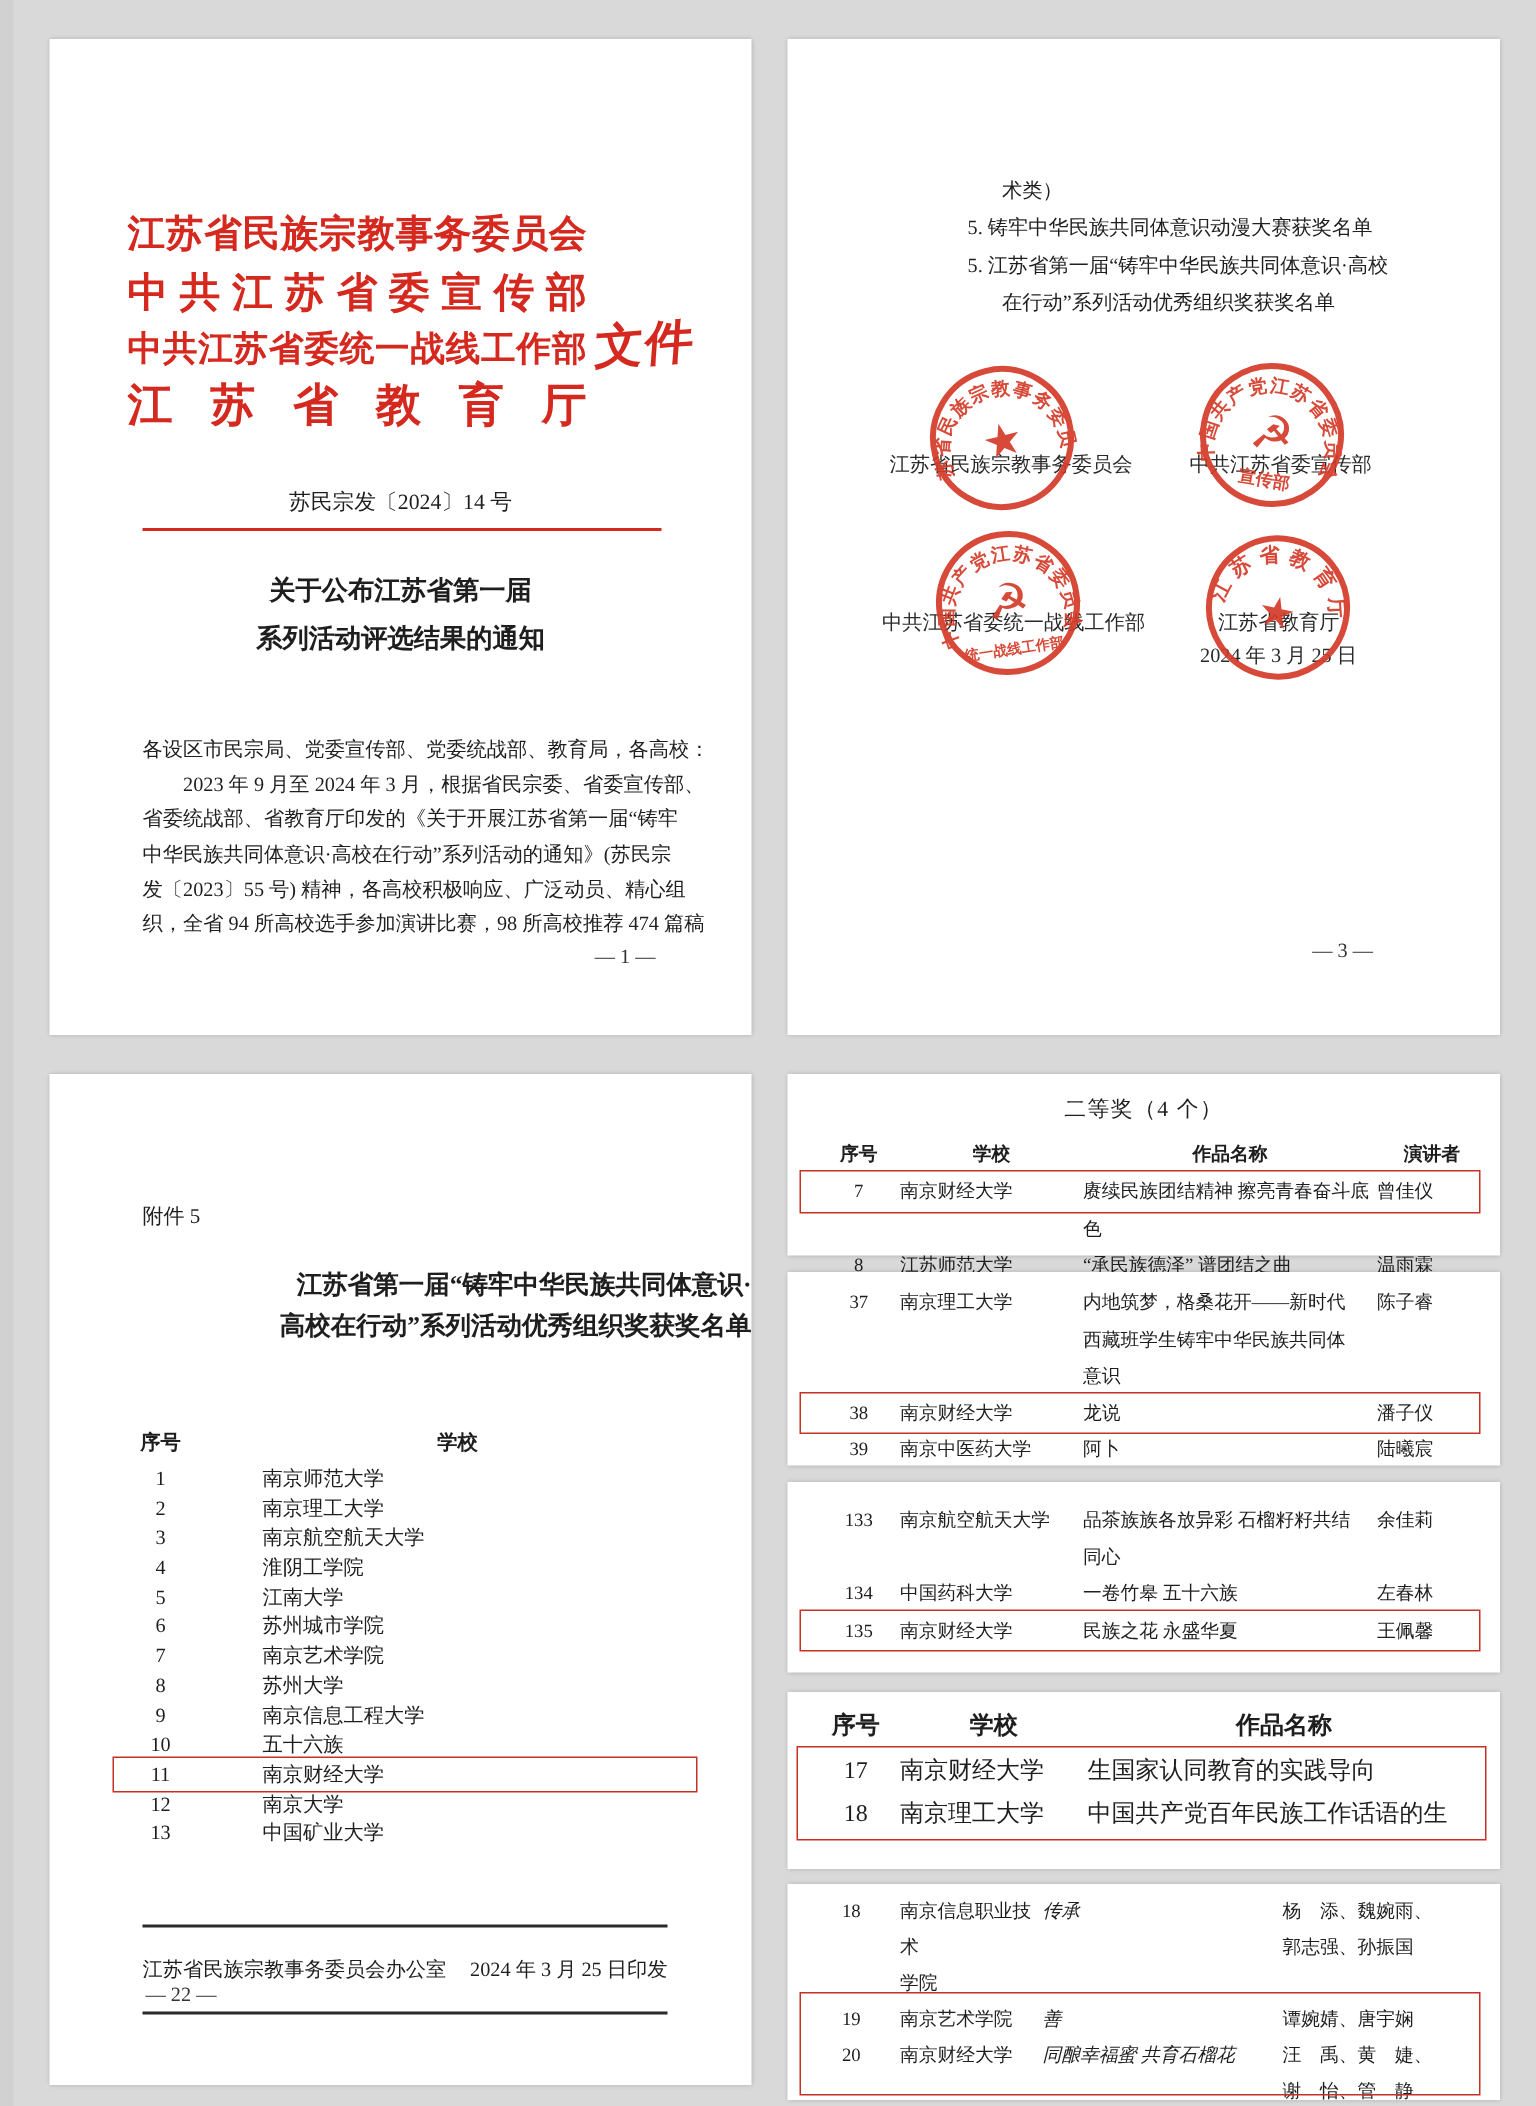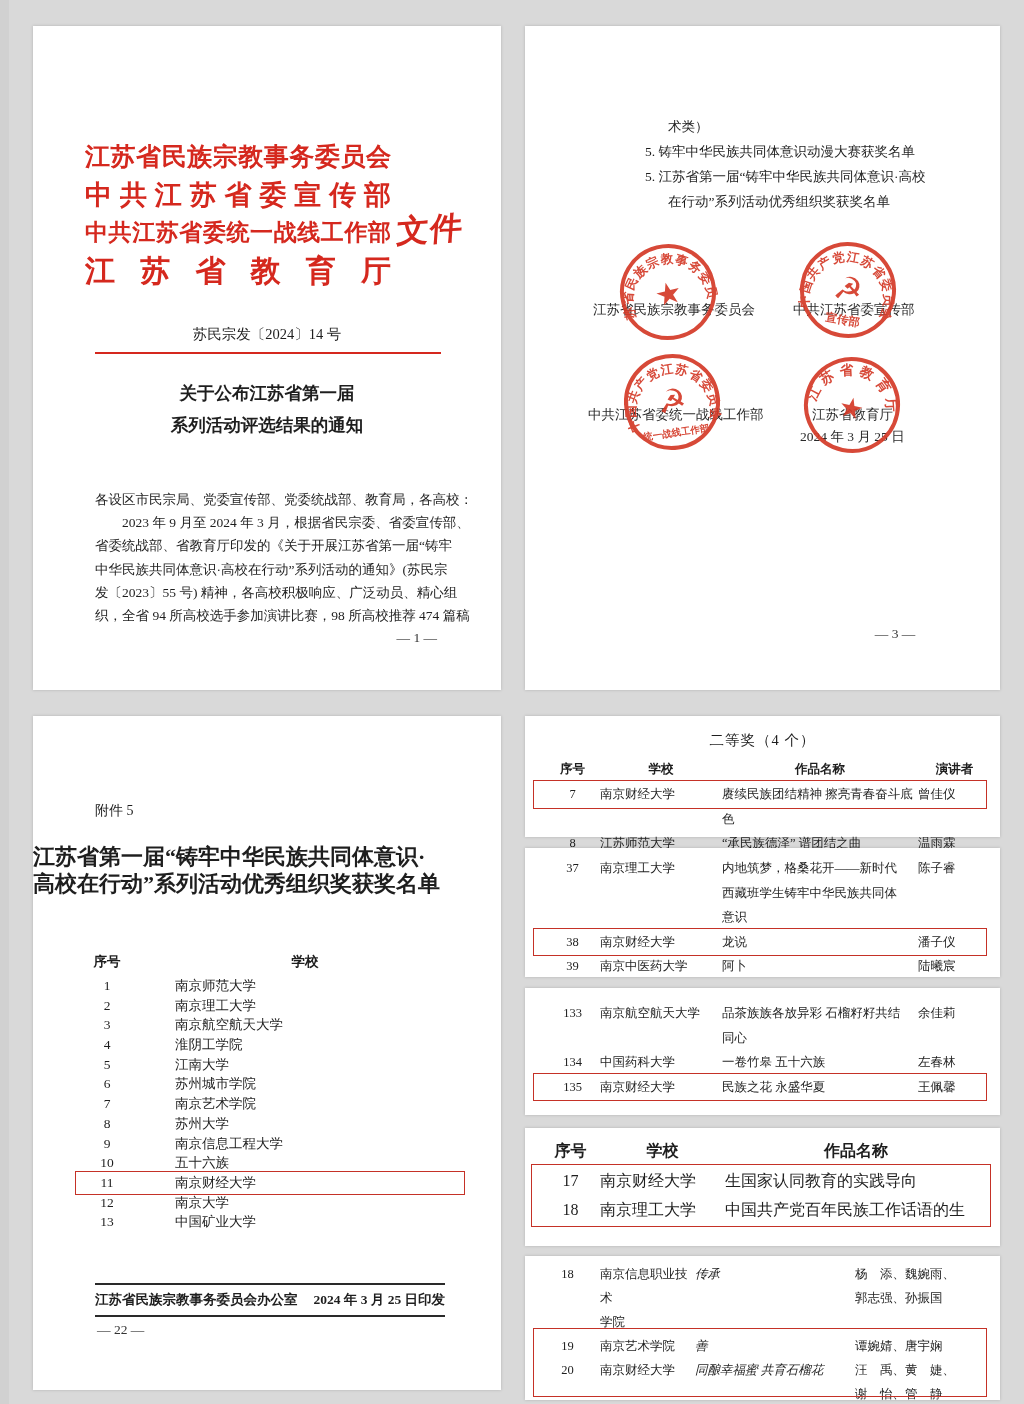--- a/index.html
+++ b/index.html
@@ -29,32 +29,32 @@
 
   
   .p3-list { position:absolute; left:120px; top:88px; font-size:13.5px; line-height:25px; white-space:nowrap; }
   .indent-li { padding-left:23px; }
   .seal-label { position:absolute; font-size:13.5px; white-space:nowrap; z-index:1; color:#2a2a2a; }
   svg.seal { position:absolute; z-index:2; opacity:.92; }
   .p3-num { position:absolute; left:300px; top:600px; width:140px; text-align:center; }
 
   
   .p22-attach { position:absolute; left:62px; top:86px; font-size:14px; }
-  .p22-title { position:absolute; top:127px; left:0; width:100%; text-align:left; font-weight:bold; font-size:22px; line-height:27px; }
+  .p22-title { position:absolute; top:127px; left:0; width:100%; text-align:right; font-weight:bold; font-size:17px; line-height:27px; }
   .p22-count { position:absolute; top:193px; left:0; width:100%; text-align:center; font-size:13.5px; letter-spacing:2px; }
   .p22-header { position:absolute; top:237px; left:0; width:100%; display:flex; font-weight:bold; font-size:13.5px; }
   .p22-no-h { margin-left:50px; width:48px; text-align:center; flex:none; }
   .p22-school-h { margin-left:44px; width:260px; text-align:center; flex:none; }
   .p22-rows { position:absolute; top:260px; left:0; width:100%; font-size:13.5px; }
   .r22 { display:flex; height:19.7px; line-height:19.7px; }
   .r22 .no { margin-left:50px; width:48px; text-align:center; flex:none; }
   .r22 .school { margin-left:44px; flex:none; }
   .p22-box { position:absolute; left:42px; top:455px; width:388px; height:22px; border:1.5px solid #c53127; }
   .p22-footer { position:absolute; left:62px; top:567px; width:350px; border-top:2px solid #2a2a2a; border-bottom:2px solid #2a2a2a;
-                padding:6px 0; display:flex; justify-content:space-between; font-size:13.5px;font-weight:bold; }
+                padding:19px 0; display:flex; justify-content:space-between; font-size:13.5px; }
   .p22-num { position:absolute; left:64px; top:606px; }
 
   
   .card { font-size:12.5px; }
   .card-title { text-align:center; font-size:14.5px; height:28px; line-height:24px; letter-spacing:1px; }
   .thead { display:flex; font-weight:bold; height:26px; line-height:26px; }
   .trow { display:flex; align-items:flex-start; line-height:24.5px; }
   .cno   { margin-left:25px; width:45px; text-align:center; flex:none; }
   .csch  { margin-left:5px; width:122px; flex:none; }
   .cwork { width:196px; flex:none; }

